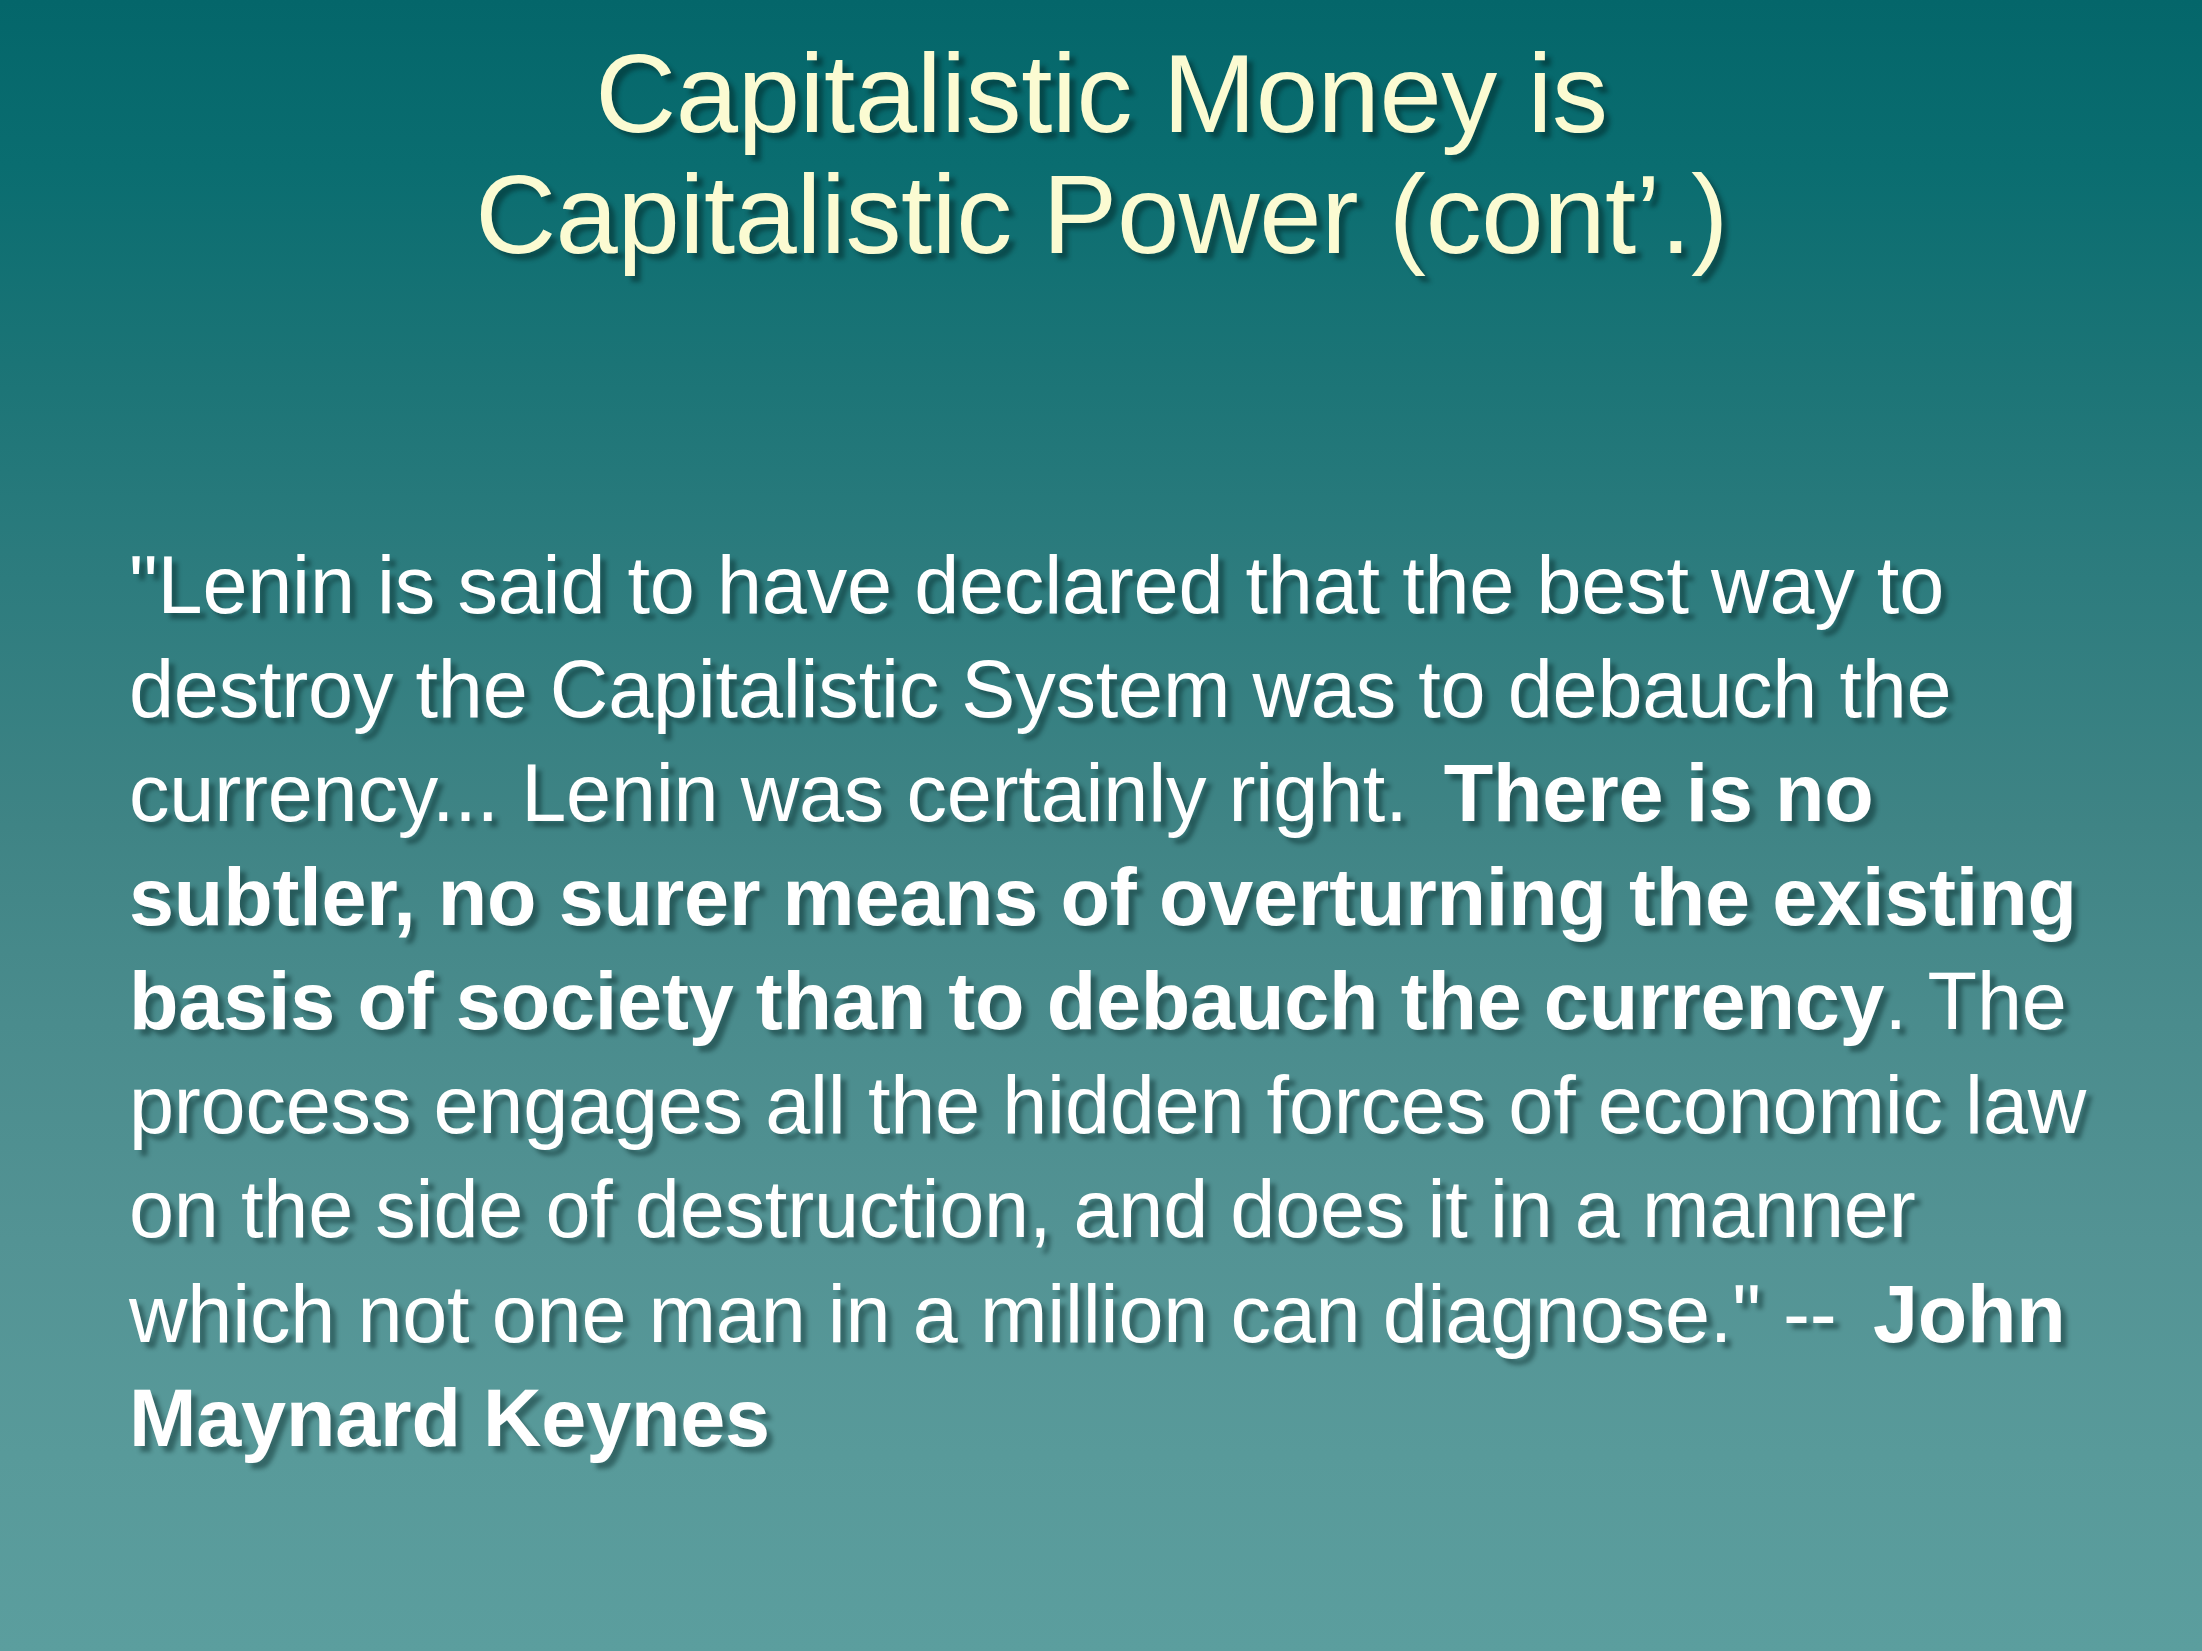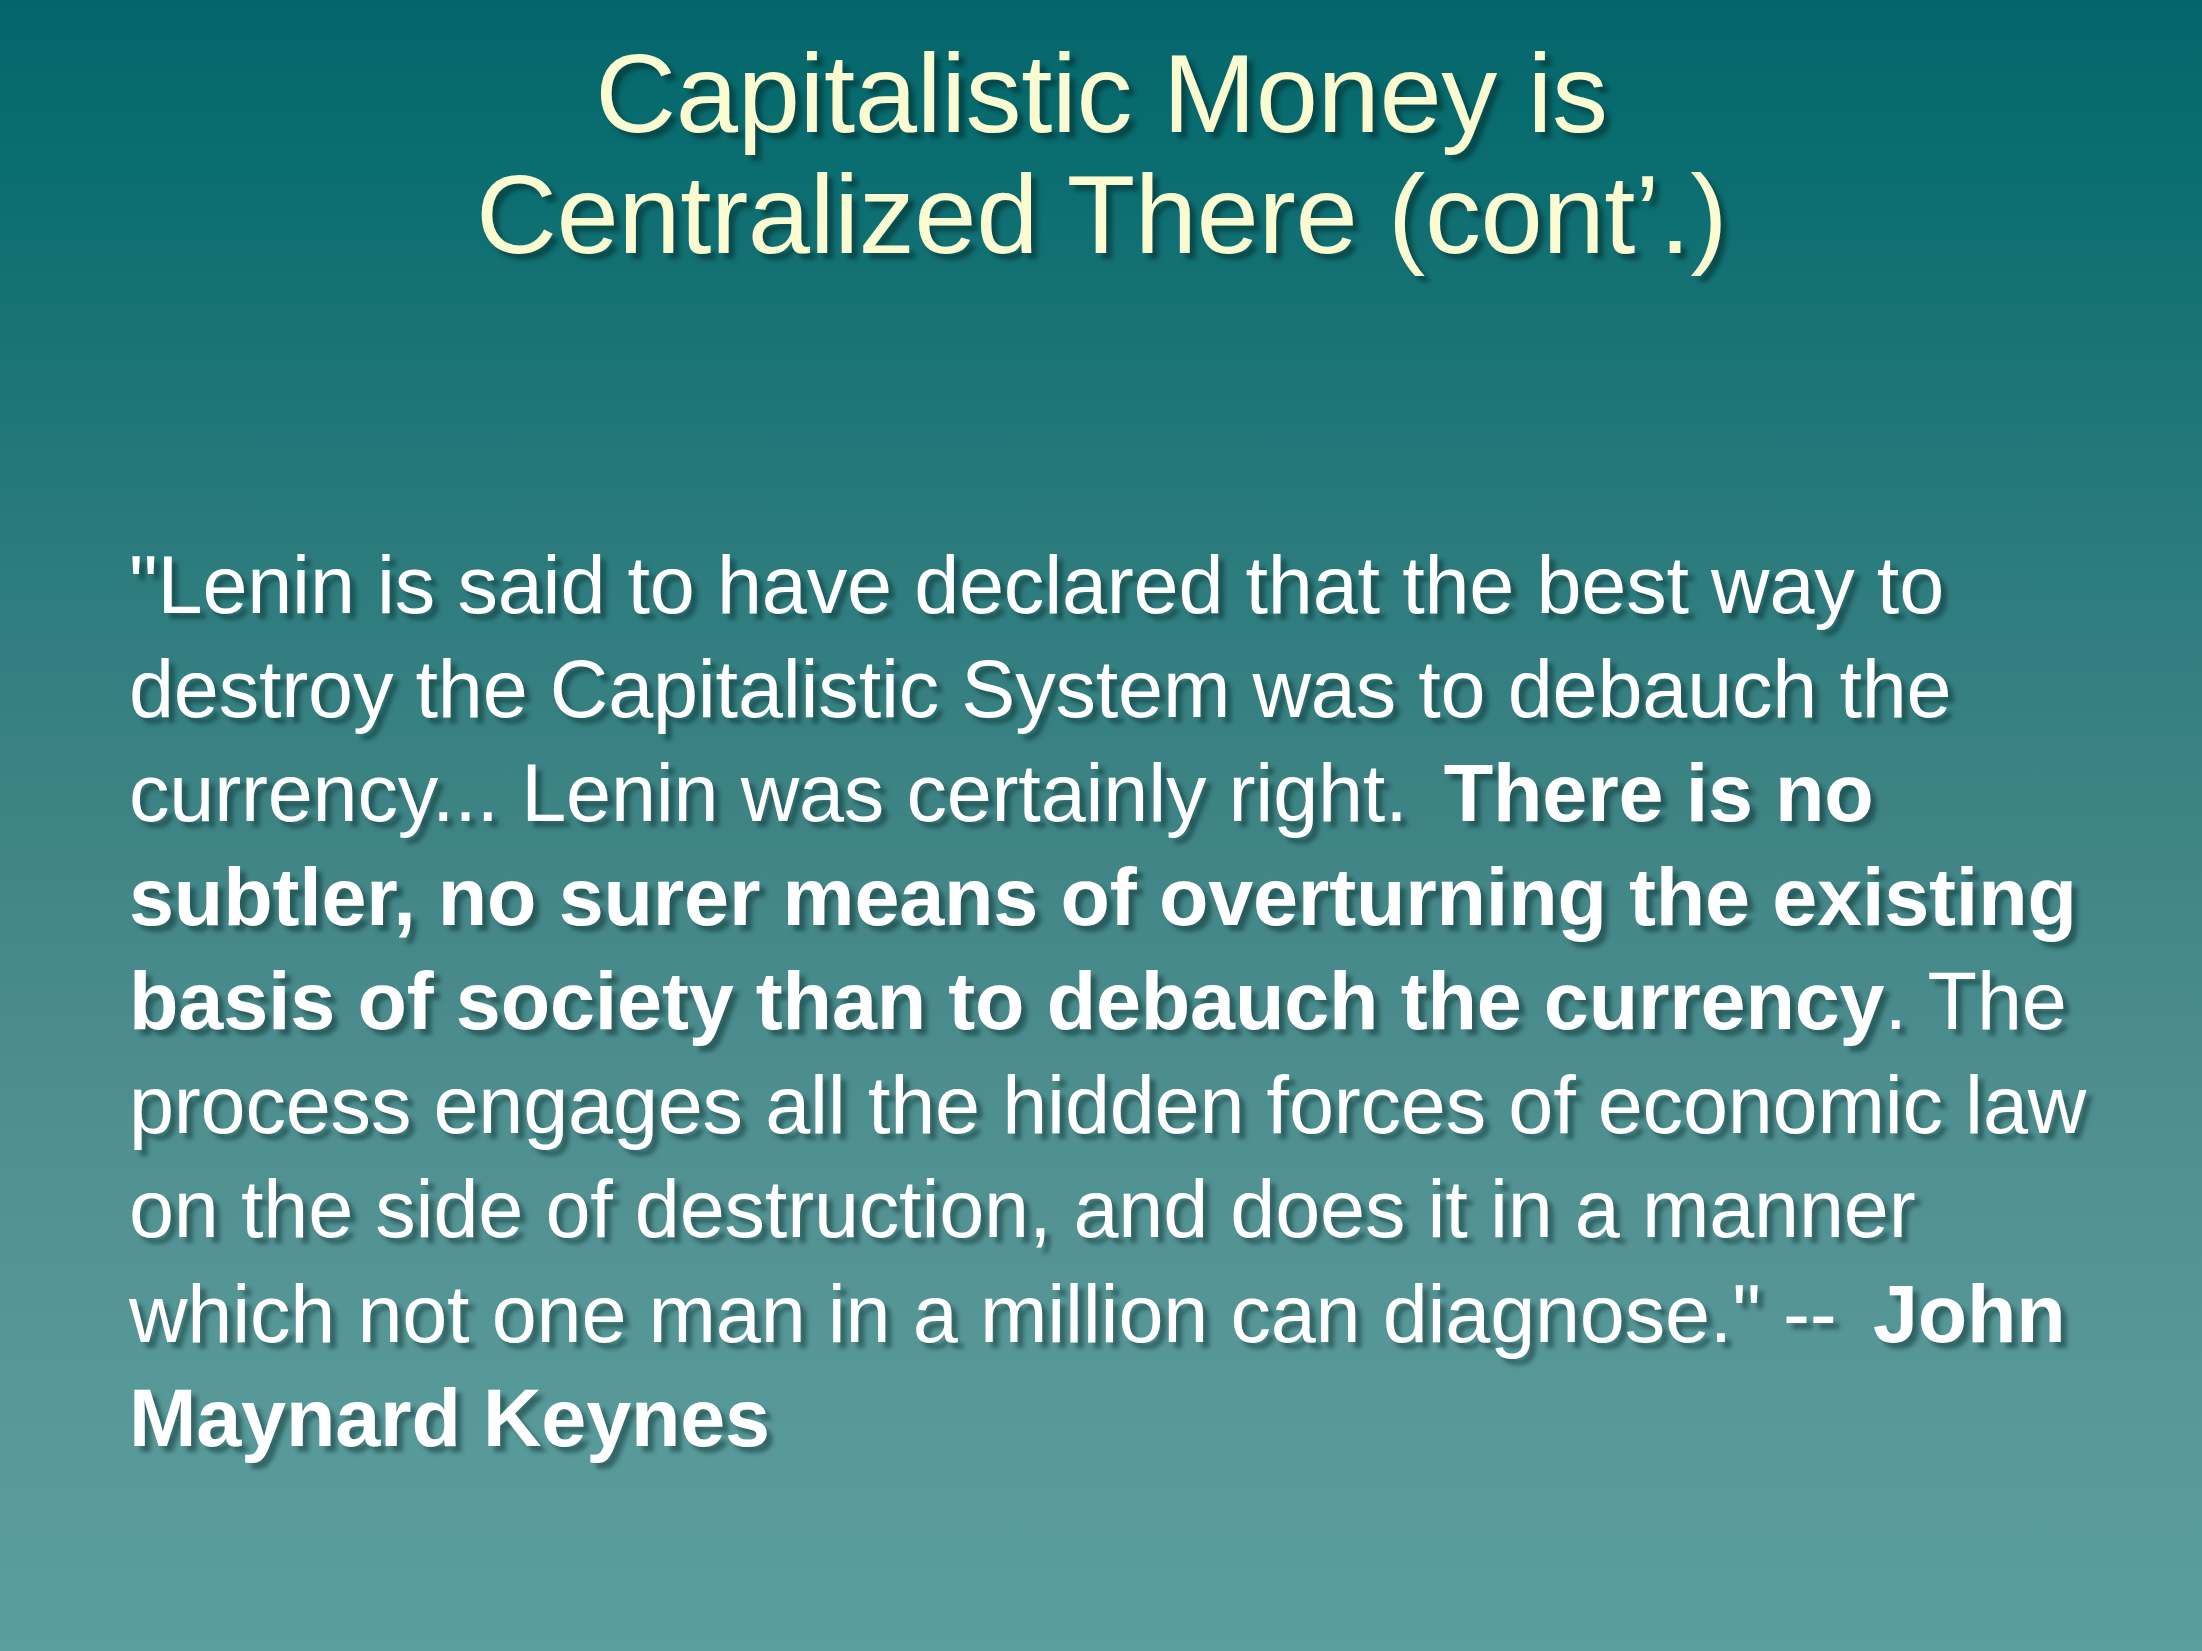--- a/index.html
+++ b/index.html
@@ -72,19 +72,19 @@
     margin-left: 14px;
   }
 </style>
 </head>
 <body>
 
 <div id="slide">
 
   <div id="title-block">
     <span class="title-line">Capitalistic Money is</span>
-    <span class="title-line">Centralized There (cont’.)</span>
+    <span class="title-line">Capitalistic Power (cont’.)</span>
   </div>
 
   <div id="quote-block"><span>"Lenin is said to have declared that the best way to destroy the Capitalistic System was to debauch the currency... Lenin was certainly right. </span><span class="b">There is no subtler, no surer means of overturning the existing basis of society than to debauch the currency</span><span>. The process engages all the hidden forces of economic law on the side of destruction, and does it in a manner which not one man in a million can diagnose." -- </span><span class="b">John Maynard Keynes</span></div>
 
 </div>
 
 
 </body></html>

